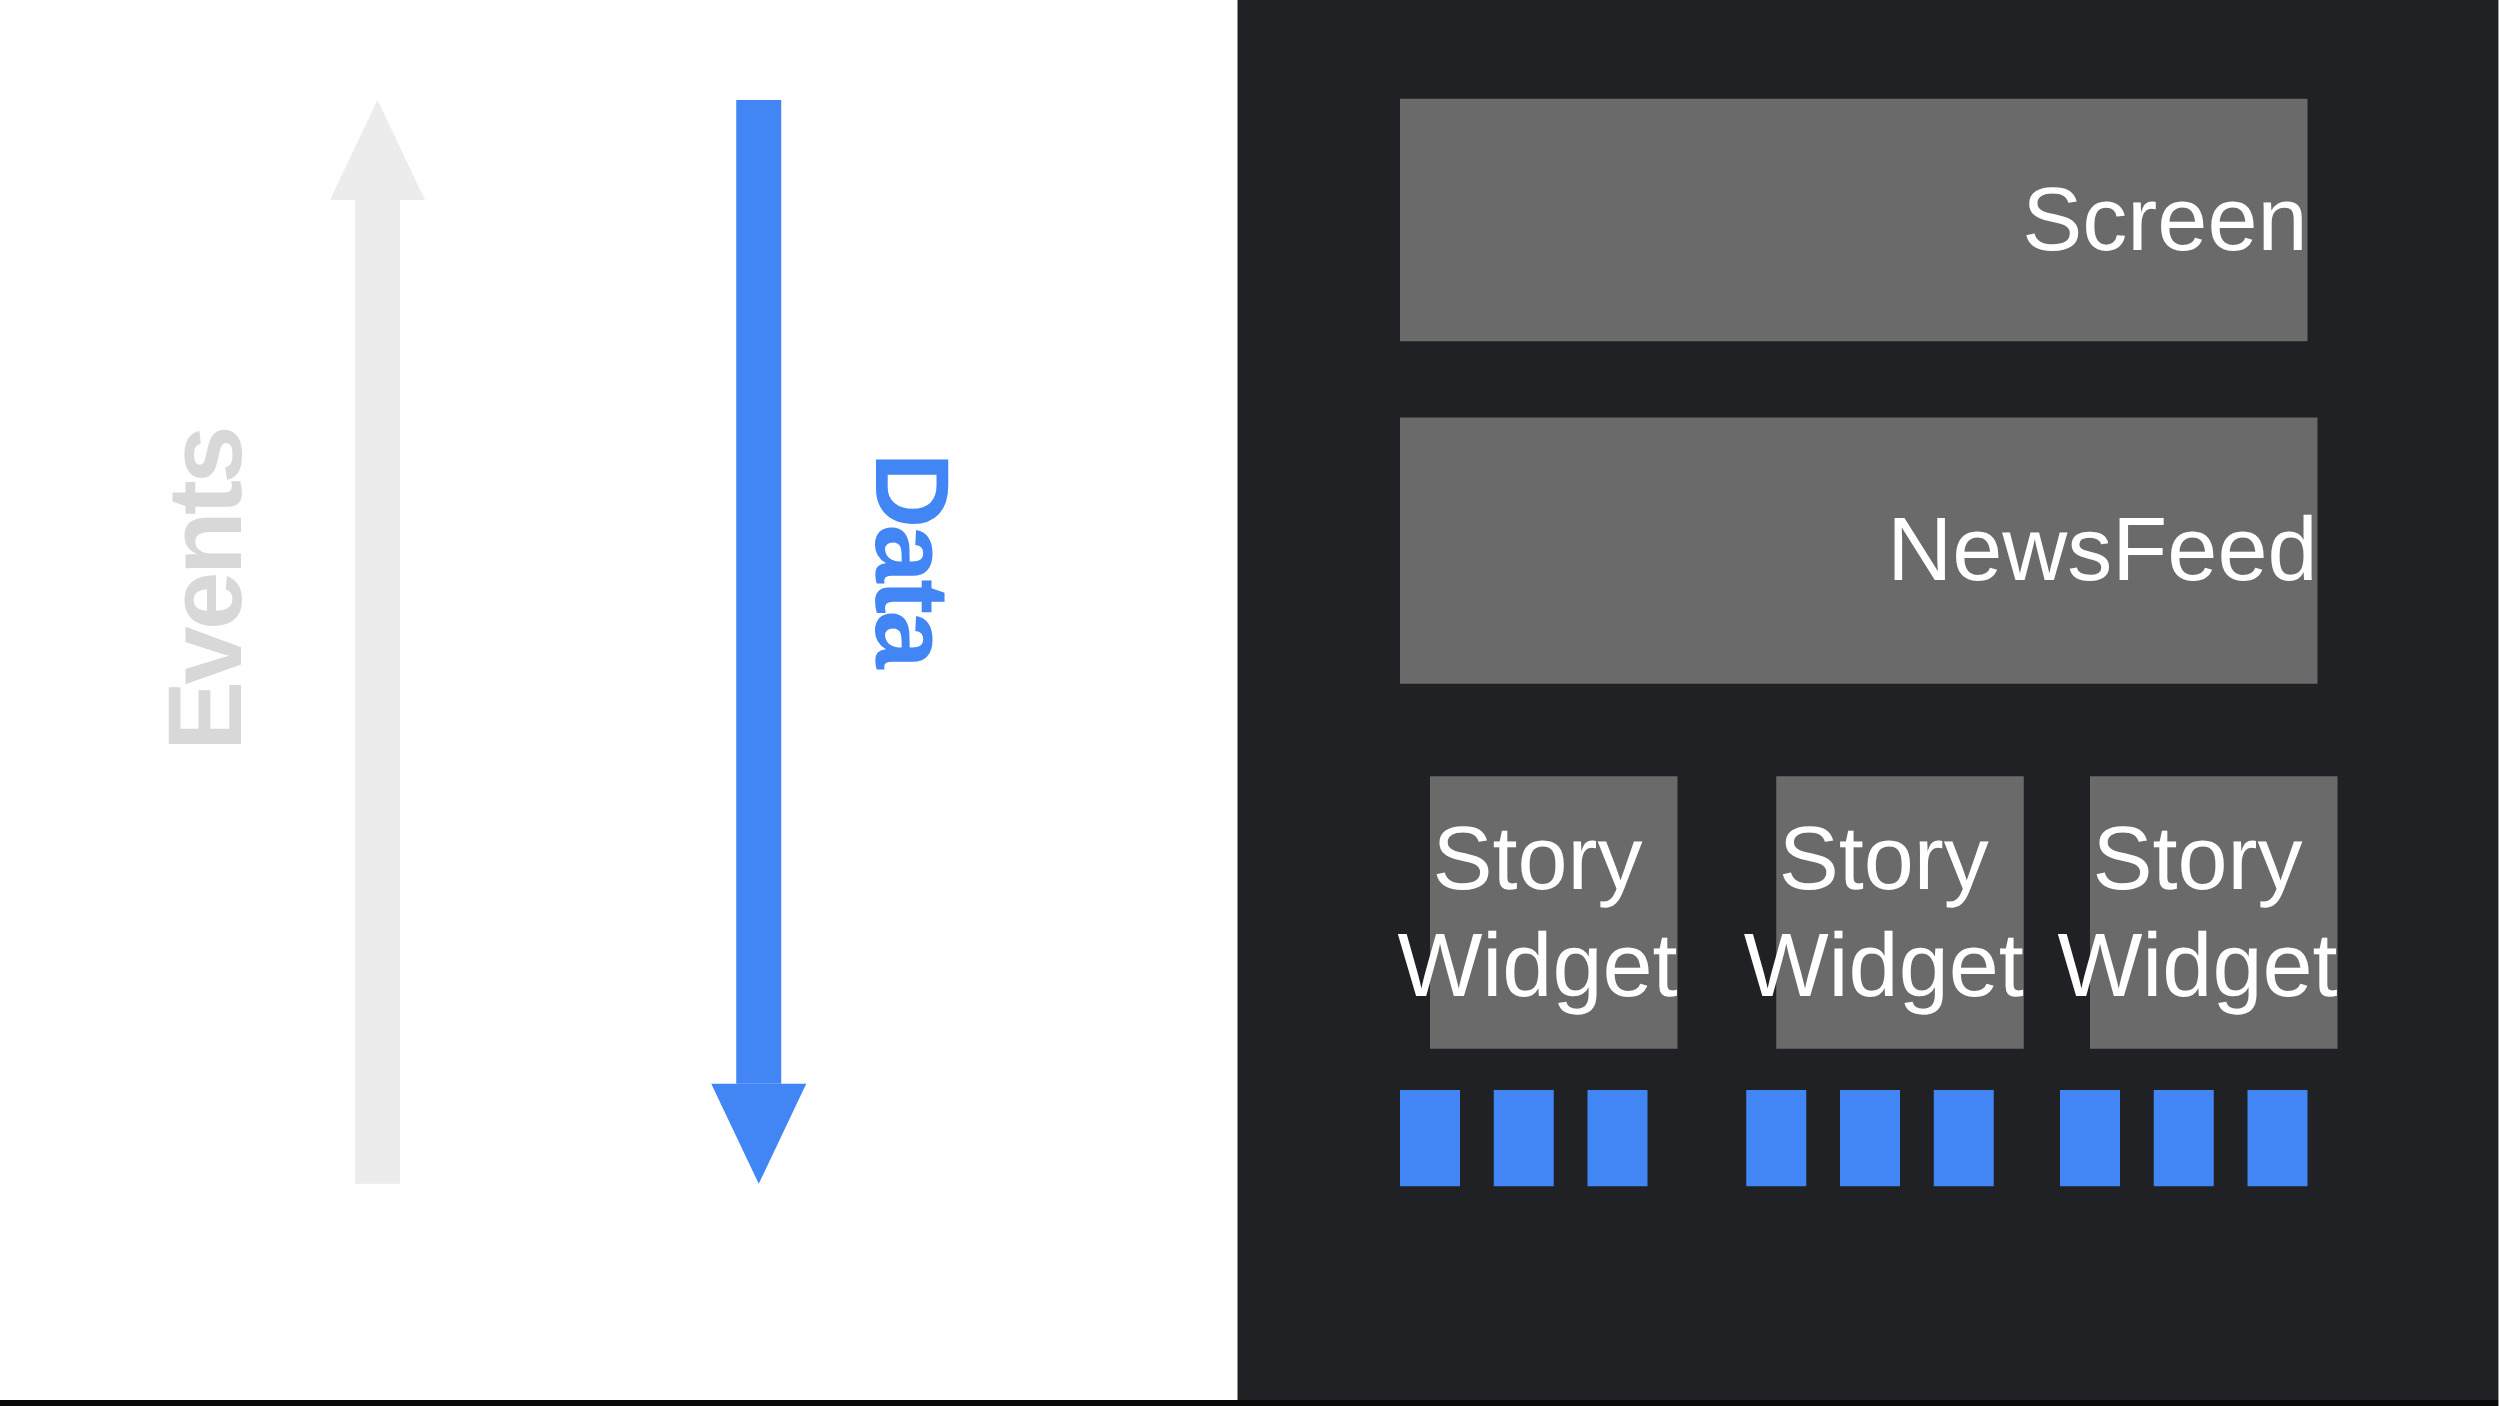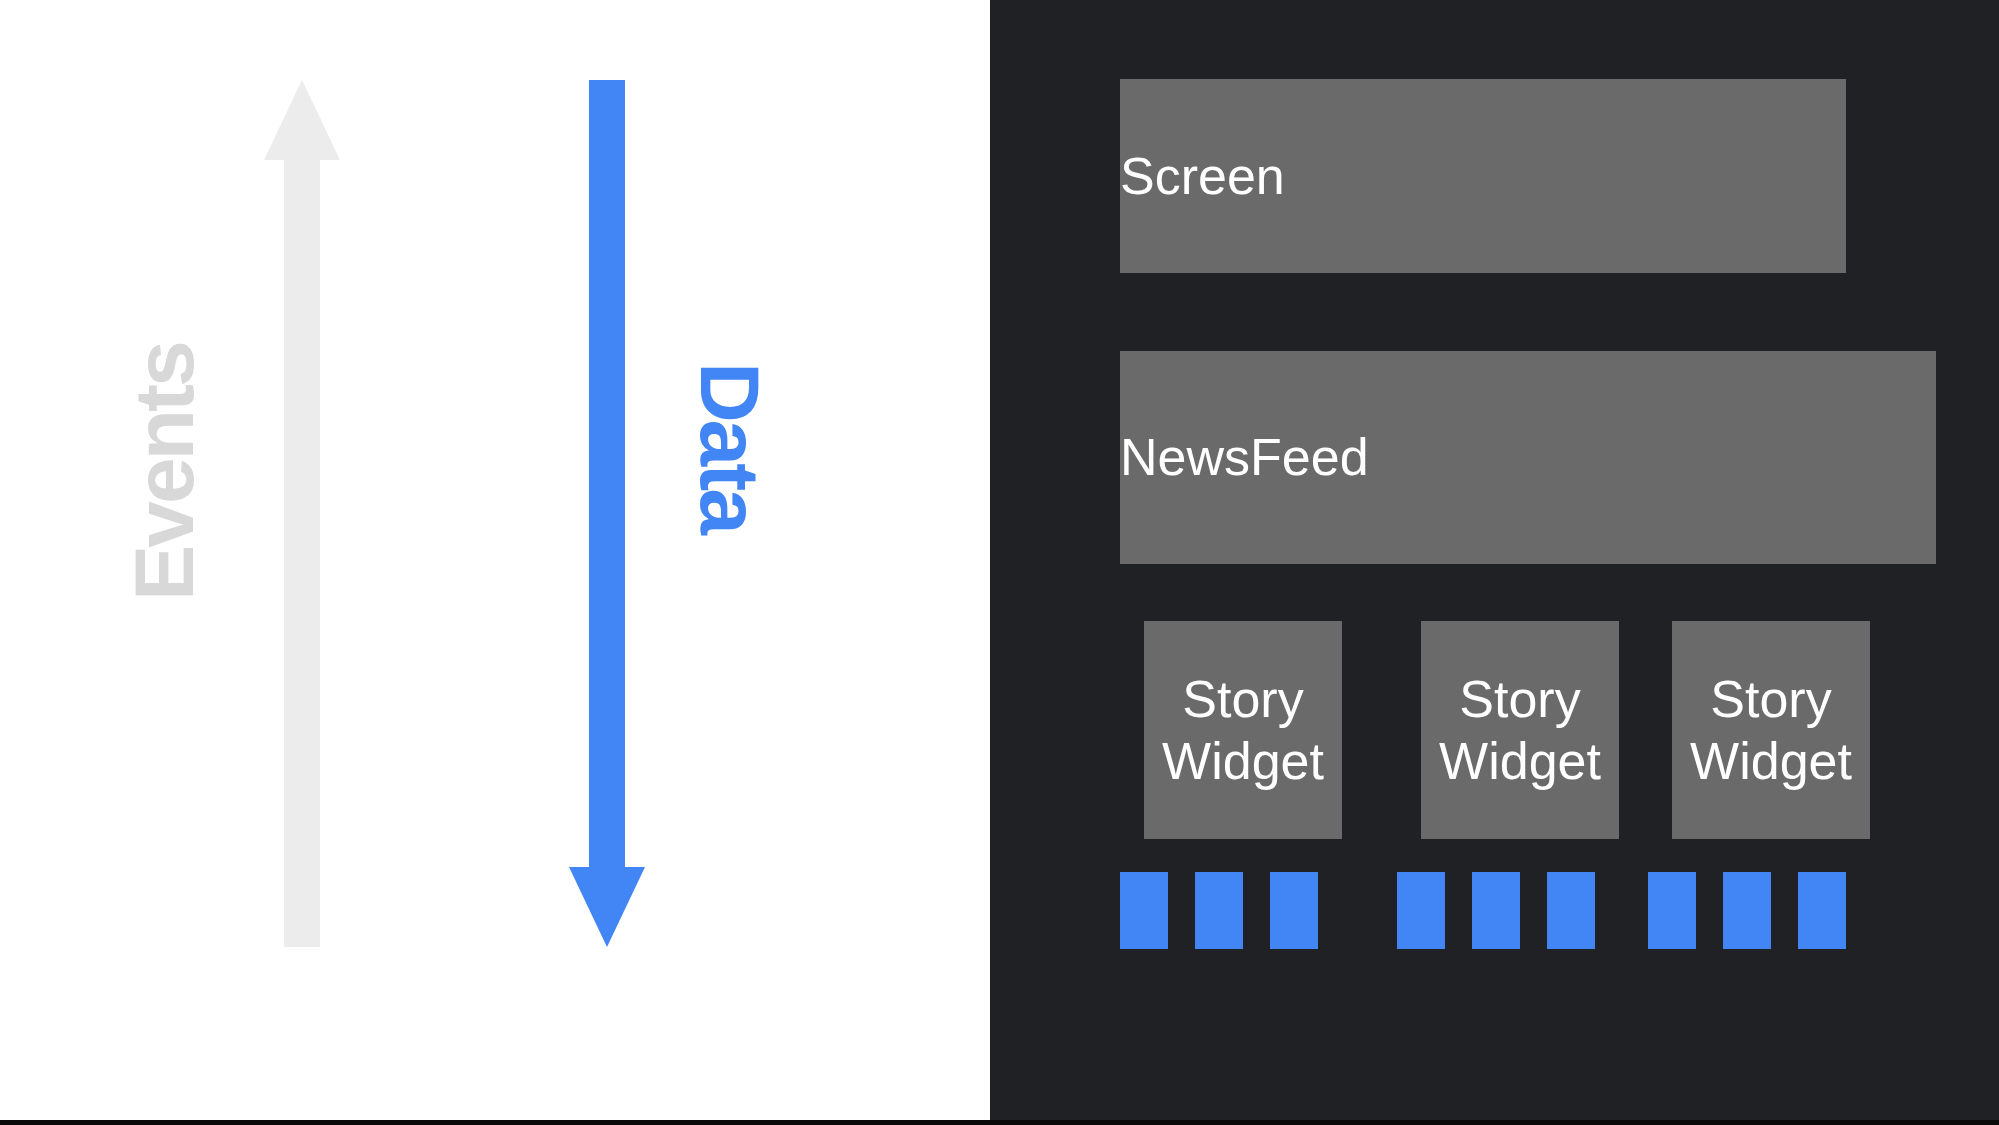--- a/index.html
+++ b/index.html
@@ -68,28 +68,28 @@
     left: 990px; top: 0;
     width: 1009px; height: 1120px;
     background: var(--panel-dark, #202124);
   }
   .gbox {
     position: absolute;
     background: var(--box-gray, #6a6a6a);
     color: #ffffff;
     display: flex;
     align-items: center;
-    justify-content: flex-start;
+    justify-content: flex-end;
     text-align: center;
-    font-size: 52px;
+    font-size: 72px;
     font-weight: 400;
     line-height: 1.2;
   }
   .gbox.screen   { left: 1120px; top: 79px;  width: 726px; height: 194px; }
-  .gbox.newsfeed { left: 1120px; top: 351px; width: 816px; height: 213px; }
+  .gbox.newsfeed { left: 1120px; top: 334px; width: 734px; height: 213px; }
   .gbox.story    { top: 621px; width: 198px; height: 218px; margin-left: 24px; }
   .gbox.story.s0 { left: 1120px; }
   .gbox.story.s1 { left: 1397px; }
   .gbox.story.s2 { left: 1648px; }
 
   .tile-group {
     position: absolute;
     top: 872px;
     width: 198px; height: 77px;
     display: flex;

